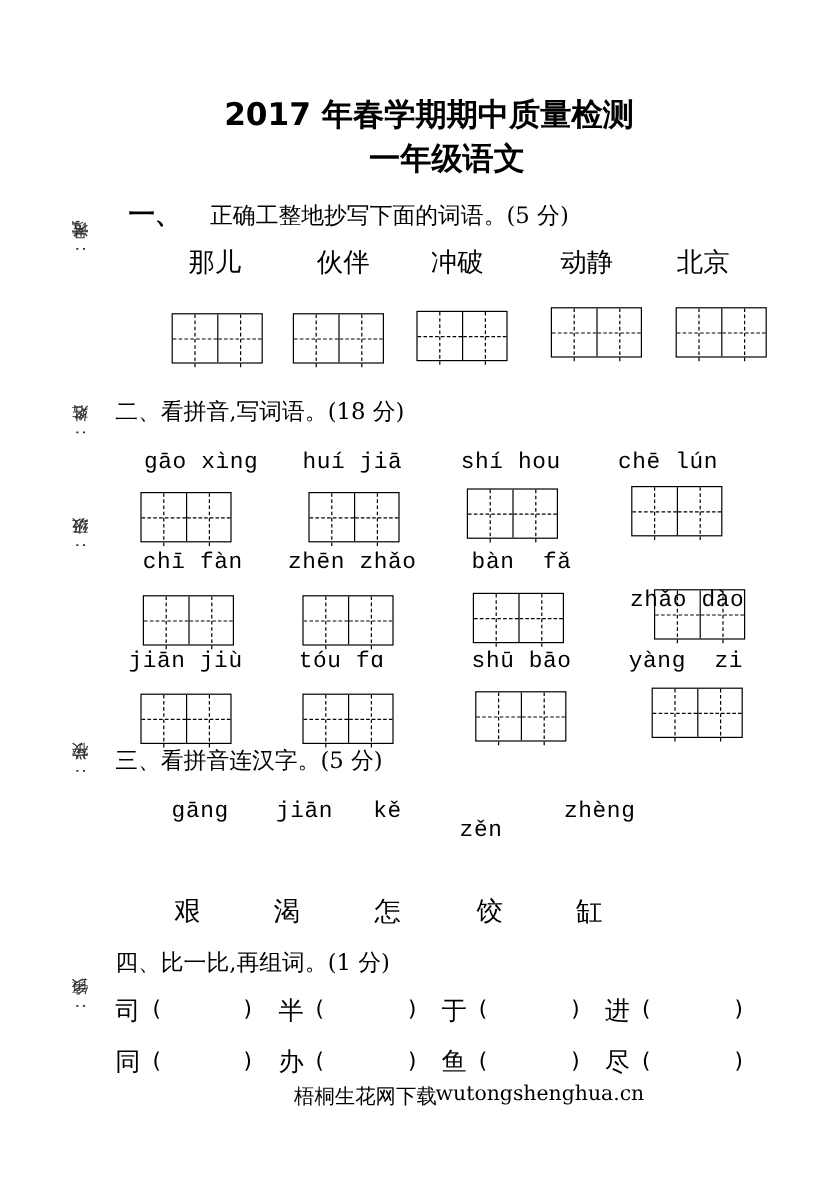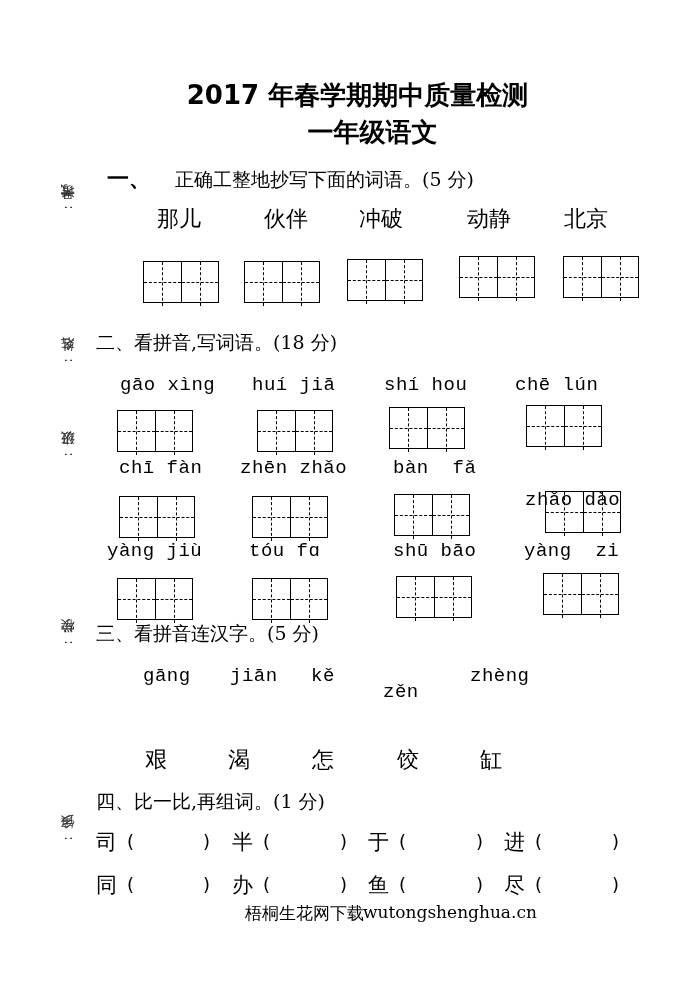--- a/index.html
+++ b/index.html
@@ -133,21 +133,21 @@
   </div>
 <div class="abs grid" style="left:394px; top:494px;">
     <div class="cell"></div>
     <div class="cell"></div>
   </div>
 <div class="abs grid" style="left:545px; top:491px;">
     <div class="cell"></div>
     <div class="cell"></div>
   </div>
 
-<div class="abs pinyin" style="left:107px; top:540px;">yàng jiù</div>
+<div class="abs pinyin" style="left:107px; top:540px;">jiān jiù</div>
 <div class="abs pinyin" style="left:249px; top:540px;">tóu fɑ</div>
 <div class="abs pinyin" style="left:393px; top:540px;">shū bāo</div>
 <div class="abs pinyin" style="left:524px; top:540px; white-space:pre;">yàng  zi</div>
 
 <div class="abs grid" style="left:117px; top:578px;">
     <div class="cell"></div>
     <div class="cell"></div>
   </div>
 <div class="abs grid" style="left:252px; top:578px;">
     <div class="cell"></div>

